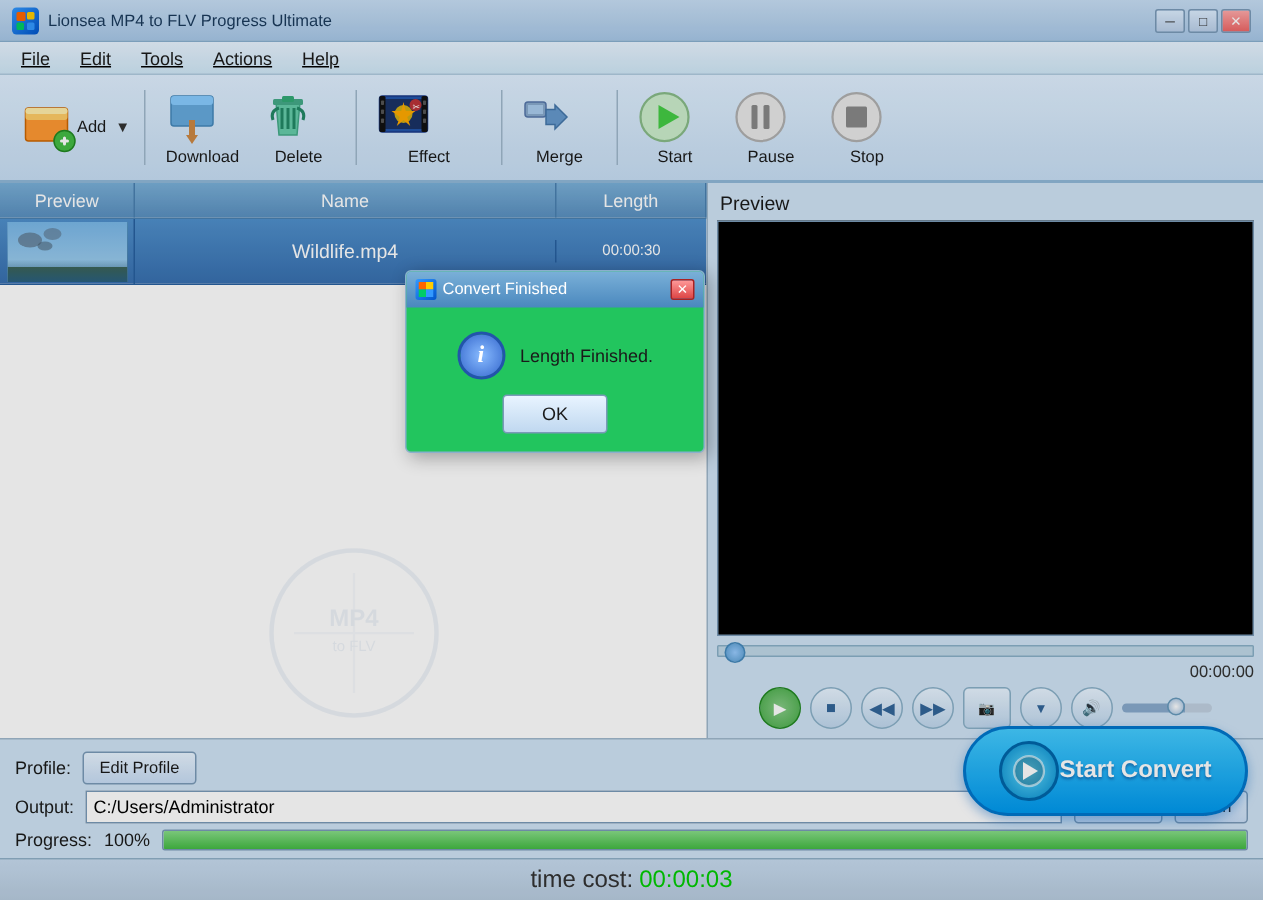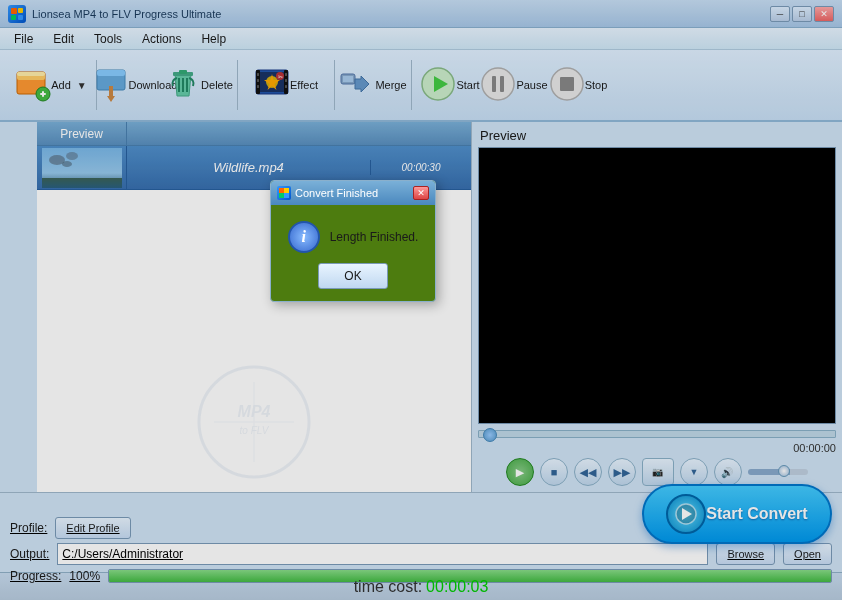--- a/index.html
+++ b/index.html
@@ -64,20 +64,21 @@
     }
 
     
     #menu-bar {
       background: linear-gradient(to bottom, #e8f4ff, #d0e8f8);
       height: 22px;
       display: flex;
       align-items: center;
       padding: 0 4px;
       border-bottom: 1px solid #b0cce0;
+      text-decoration: underline;
     }
     .menu-item {
       padding: 2px 10px;
       cursor: pointer;
       border-radius: 2px;
       font-size: 12px;
       color: #1a1a1a;
     }
 
     
@@ -85,22 +86,21 @@
       background: linear-gradient(to bottom, #e0f0ff, #c8dff5);
       height: 72px;
       display: flex;
       align-items: center;
       padding: 0 8px;
       border-bottom: 2px solid #90b8d8;
       gap: 4px;
     }
     .toolbar-btn {
       display: flex;
-      flex-direction: row;
-      align-items: center;
+      flex-direction: column;
       justify-content: center;
       width: 60px;
       height: 64px;
       cursor: pointer;
       border-radius: 4px;
       padding: 4px;
       border: 1px solid transparent;
     }
     .toolbar-btn .btn-icon {
       width: 36px;
@@ -145,21 +145,20 @@
       height: 64px;
       font-size: 10px;
       color: #333;
     }
 
     
     #main-content {
       display: flex;
       height: calc(600px - 28px - 22px - 72px - 80px - 28px);
       background: #d0e4f5;
-      padding-left: 37px;
     }
 
     
     #file-list-panel {
       flex: 1;
       background: white;
       border-right: 1px solid #a0b8cc;
       display: flex;
       flex-direction: column;
       position: relative;
@@ -182,21 +181,20 @@
       font-weight: normal;
     }
     .col-preview { width: 90px; }
     .col-name { flex: 1; }
     .col-length { width: 100px; }
 
     #file-list-body {
       flex: 1;
       overflow: hidden;
       position: relative;
-      font-style: italic;
     }
     .file-row {
       display: flex;
       align-items: center;
       height: 44px;
       background: linear-gradient(to bottom, #5090cc, #3870b0);
       border-bottom: 1px solid #2860a0;
     }
     .file-preview-cell {
       width: 90px;
@@ -342,25 +340,24 @@
       background: radial-gradient(circle, #ffffff, #99bbdd);
       border-radius: 50%;
       border: 1px solid #6699bb;
     }
 
     
     #bottom-panel {
       height: 80px;
       background: #d0e4f5;
       border-top: 1px solid #a0b8cc;
-      padding: 24px 10px;
+      padding: 8px 10px;
       display: flex;
       flex-direction: column;
       gap: 4px;
-      text-decoration: underline;
     }
     .bottom-row {
       display: flex;
       align-items: center;
       gap: 8px;
     }
     .bottom-label {
       font-size: 12px;
       color: #1a1a1a;
       white-space: nowrap;
@@ -490,22 +487,22 @@
       left: 0;
       right: 0;
       bottom: 0;
       background: rgba(0,0,0,0.1);
       display: flex;
       align-items: center;
       justify-content: center;
       z-index: 100;
     }
     #modal-dialog {
-      width: 166px;
-      background: #4d7c0f;
+      width: 200px;
+      background: #22c55e;
       border: 1px solid #8ab0cc;
       border-radius: 4px;
       box-shadow: 3px 3px 12px rgba(0,0,0,0.3);
       position: absolute;
       left: 270px;
       top: 180px;
     }
     #modal-title-bar {
       background: linear-gradient(to bottom, #7ab0d8, #4a88be);
       height: 24px;
@@ -740,20 +737,22 @@
     </div>
     <span class="btn-label">Stop</span>
   </div>
 </div>
 
 <div id="main-content">
 
   <div id="file-list-panel">
     <div id="file-list-header">
       <div class="list-col-header col-preview">Preview</div>
+      <div class="list-col-header col-name">Name</div>
+      <div class="list-col-header col-length">Length</div>
     </div>
     <div id="file-list-body">
       <div class="file-row">
         <div class="file-preview-cell">
           <div class="file-thumb">
             <svg viewBox="0 0 80 40" width="80" height="40">
               <defs>
                 <linearGradient id="sky" x1="0" y1="0" x2="0" y2="1">
                   <stop offset="0%" stop-color="#7ab8e8"></stop>
                   <stop offset="100%" stop-color="#a8d4f0"></stop>

